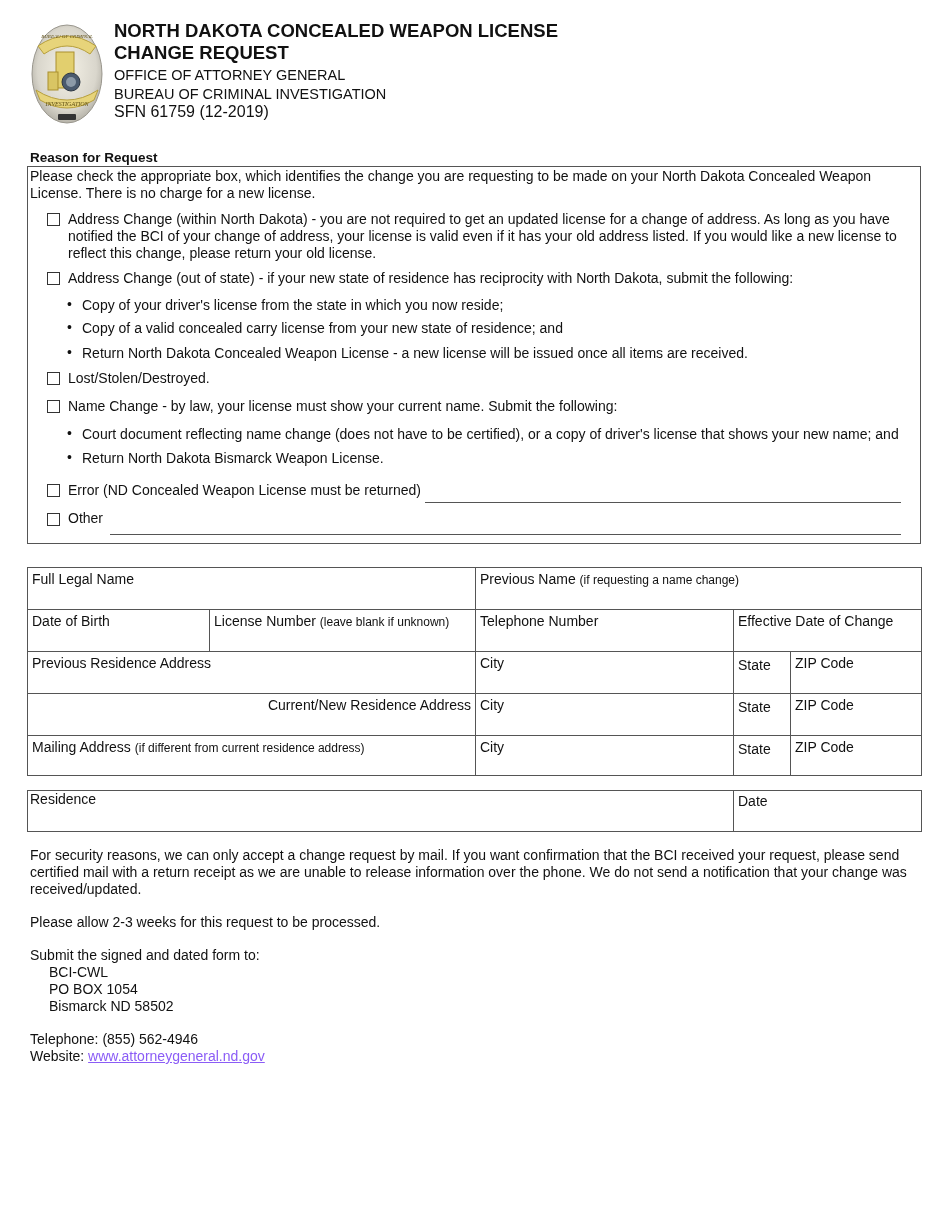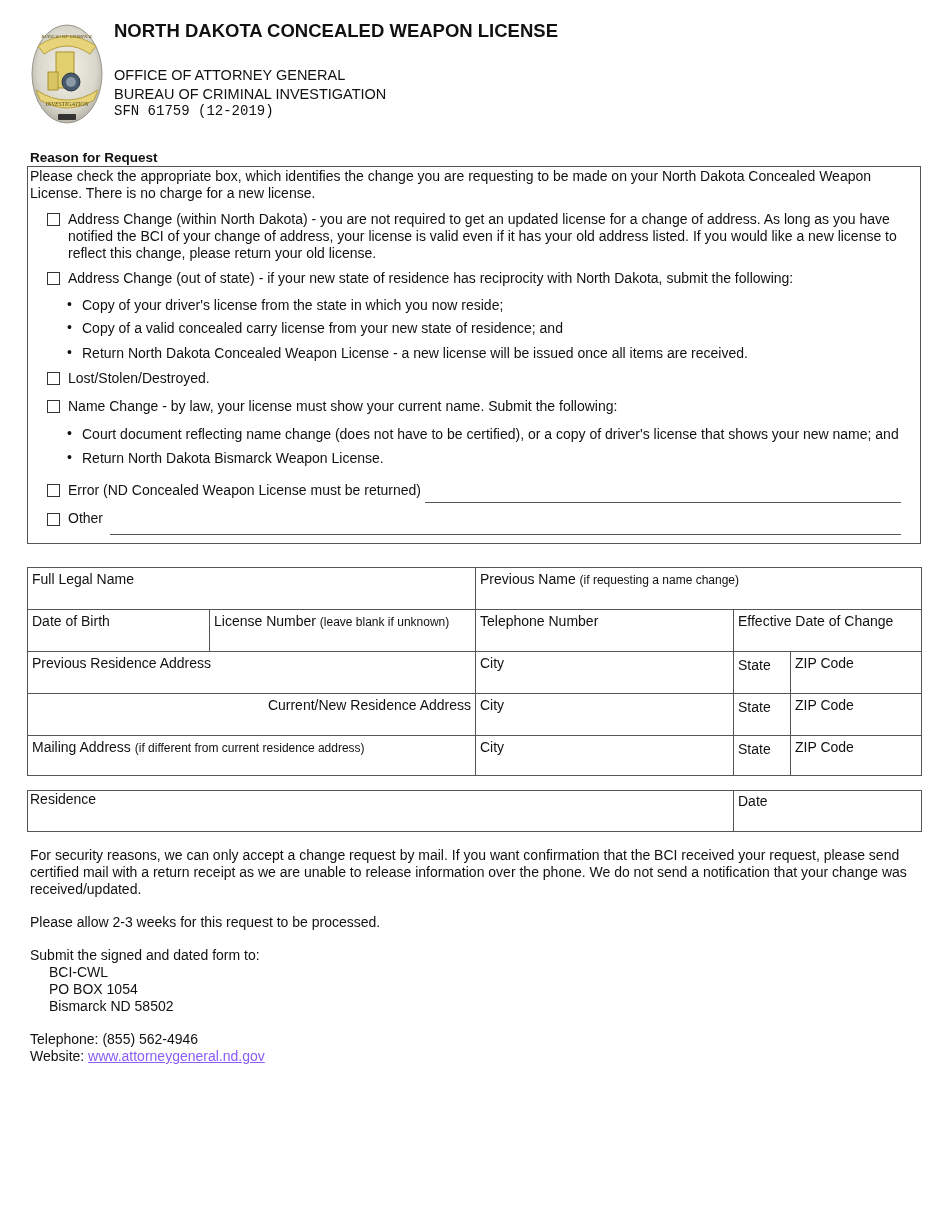--- a/index.html
+++ b/index.html
@@ -2,21 +2,21 @@
 <html><head>
 <meta charset="utf-8">
 <style>
   html, body { margin:0; padding:0; background:#ffffff; }
   body { width:950px; height:1230px; position:relative; font-family:"Liberation Sans", sans-serif; color:#111; font-size:14px; }
   .abs { position:absolute; }
   
   .badge { left:30px; top:24px; width:74px; height:102px; }
   .title { left:114px; top:20px; font-weight:bold; font-size:18.5px; line-height:22px; }
   .sub { left:114px; top:66px; font-size:14.5px; line-height:18.5px; }
-  .sfn { left:114px; top:103px; font-size:14px;font-family:Liberation Mono, monospace; }
+  .sfn { left:114px; top:103px; font-size:16px; }
   
   .reason-label { left:30px; top:150px; font-weight:bold; font-size:13.5px; }
   .reason-box { left:27px; top:166px; width:894px; height:378px; border:1px solid #555; box-sizing:border-box; }
   .intro { left:30px; top:168px; width:880px; font-size:14px; line-height:17px; }
   .cb { width:13px; height:13px; border:1px solid #333; background:#fff; box-sizing:border-box; cursor:pointer; }
   .opt { font-size:14px; line-height:17px; }
   .bullet { font-size:14px; line-height:17px; }
   .bullet .dot { position:absolute; left:-15px; top:-1px; font-size:14px; }
   .uline { border-bottom:1px solid #555; height:0; }
   
@@ -46,20 +46,21 @@
     <circle cx="41" cy="58" r="9" fill="#4a5a6e" stroke="#2c3642"></circle>
     <circle cx="41" cy="58" r="5" fill="#8c9aa8"></circle>
     <path d="M6 66 Q37 86 68 66 L64 76 Q37 92 10 76 Z" fill="#e7d47a" stroke="#b79f3c"></path>
     <text x="37" y="82" font-size="6" text-anchor="middle" fill="#5a4a10" font-family="Liberation Serif, serif" font-style="italic">INVESTIGATION</text>
     <text x="37" y="14" font-size="5" text-anchor="middle" fill="#5a4a10" font-family="Liberation Serif, serif" font-style="italic">BUREAU OF CRIMINAL</text>
     <rect x="28" y="90" width="18" height="6" fill="#333" rx="1"></rect>
   </svg>
 </div>
 <div class="abs title">
   <div>NORTH DAKOTA CONCEALED WEAPON LICENSE</div>
+  <div>CHANGE REQUEST</div>
 </div>
 <div class="abs sub">
   <div>OFFICE OF ATTORNEY GENERAL</div>
   <div>BUREAU OF CRIMINAL INVESTIGATION</div>
 </div>
 <div class="abs sfn">SFN 61759 (12-2019)</div>
 
 <div class="abs reason-label">Reason for Request</div>
 <div class="abs reason-box"></div>
 <div class="abs intro">Please check the appropriate box, which identifies the change you are requesting to be made on your North Dakota Concealed Weapon License.  There is no charge for a new license.</div>

